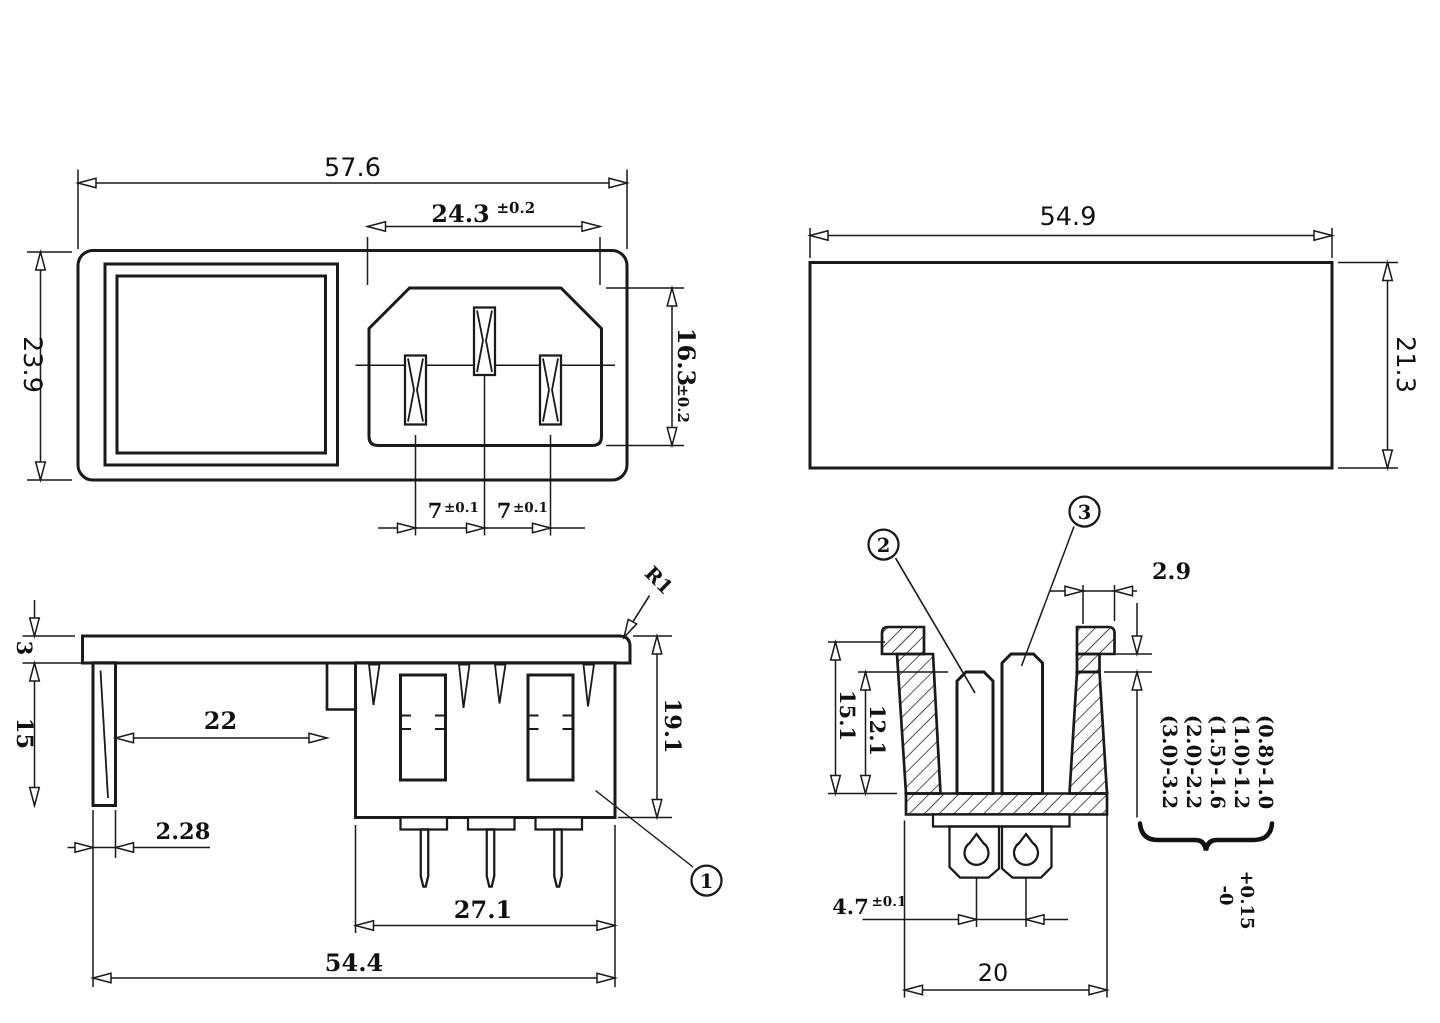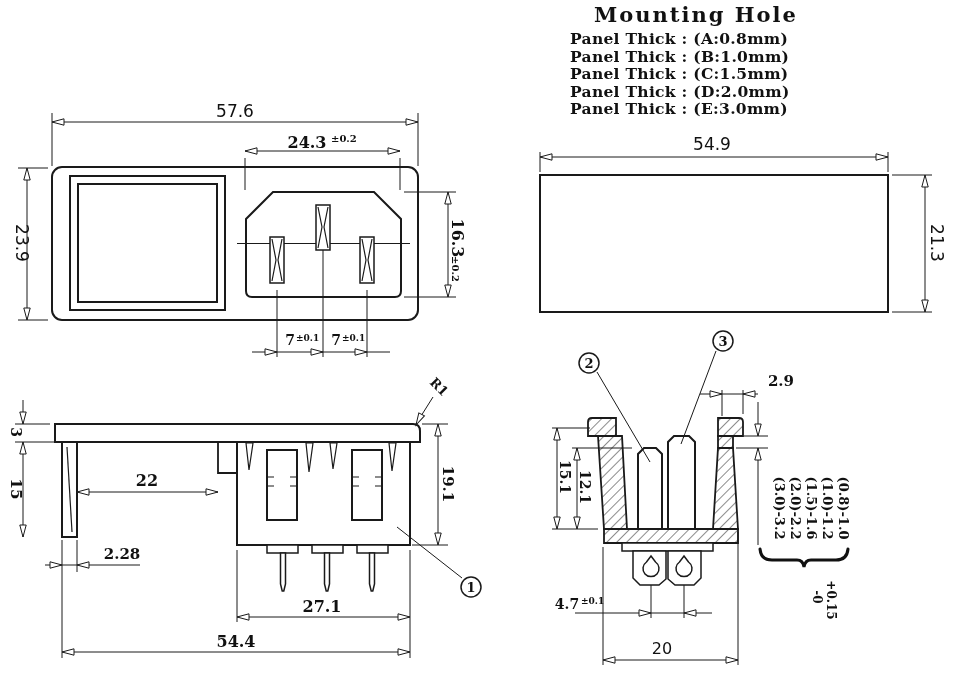--- a/index.html
+++ b/index.html
@@ -206,22 +206,14 @@
       <text x="807" y="508" class="db" font-size="13" text-anchor="middle" transform="rotate(90 807 508)">(1.5)-1.6</text>
       <text x="791" y="508" class="db" font-size="13" text-anchor="middle" transform="rotate(90 791 508)">(2.0)-2.2</text>
       <text x="775" y="508" class="db" font-size="13" text-anchor="middle" transform="rotate(90 775 508)">(3.0)-3.2</text>
     </g>
     <path d="M760,549 Q761,560 772,560 L797,560 Q803,560 804,567 Q805,560 811,560 L836,560 Q847,560 848,549" class="brace"></path>
     <text x="827" y="600" class="db" font-size="12" text-anchor="middle" transform="rotate(90 827 600)">+0.15</text>
     <text x="813" y="597" class="db" font-size="12" text-anchor="middle" transform="rotate(90 813 597)">-0</text>
   </g>
 </svg>
 
-<div class="title-block">
-  <h1>Mounting Hole</h1>
-  <div class="spec-line">Panel Thick : (A:0.8mm)</div>
-  <div class="spec-line">Panel Thick : (B:1.0mm)</div>
-  <div class="spec-line">Panel Thick : (C:1.5mm)</div>
-  <div class="spec-line">Panel Thick : (D:2.0mm)</div>
-  <div class="spec-line">Panel Thick : (E:3.0mm)</div>
+
 </div>
 
-</div>
-
 </body></html>

